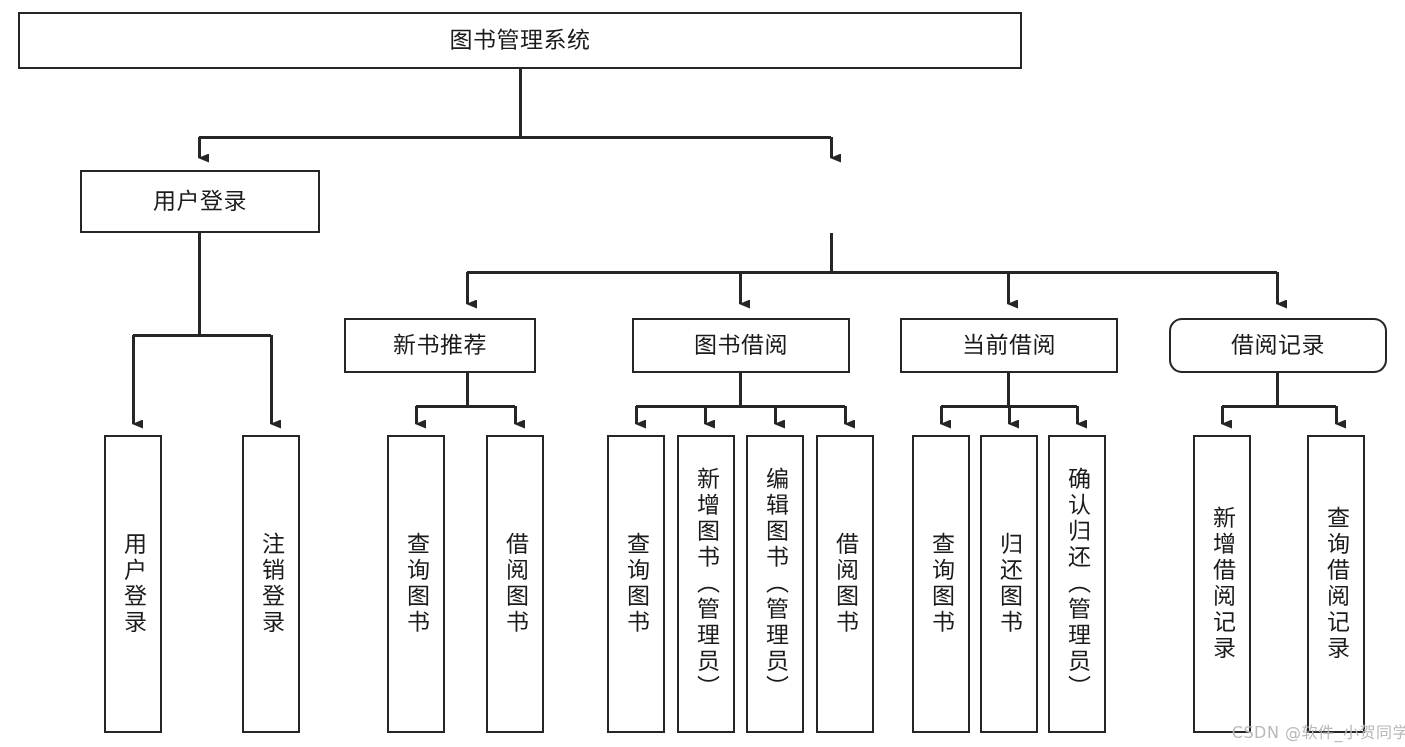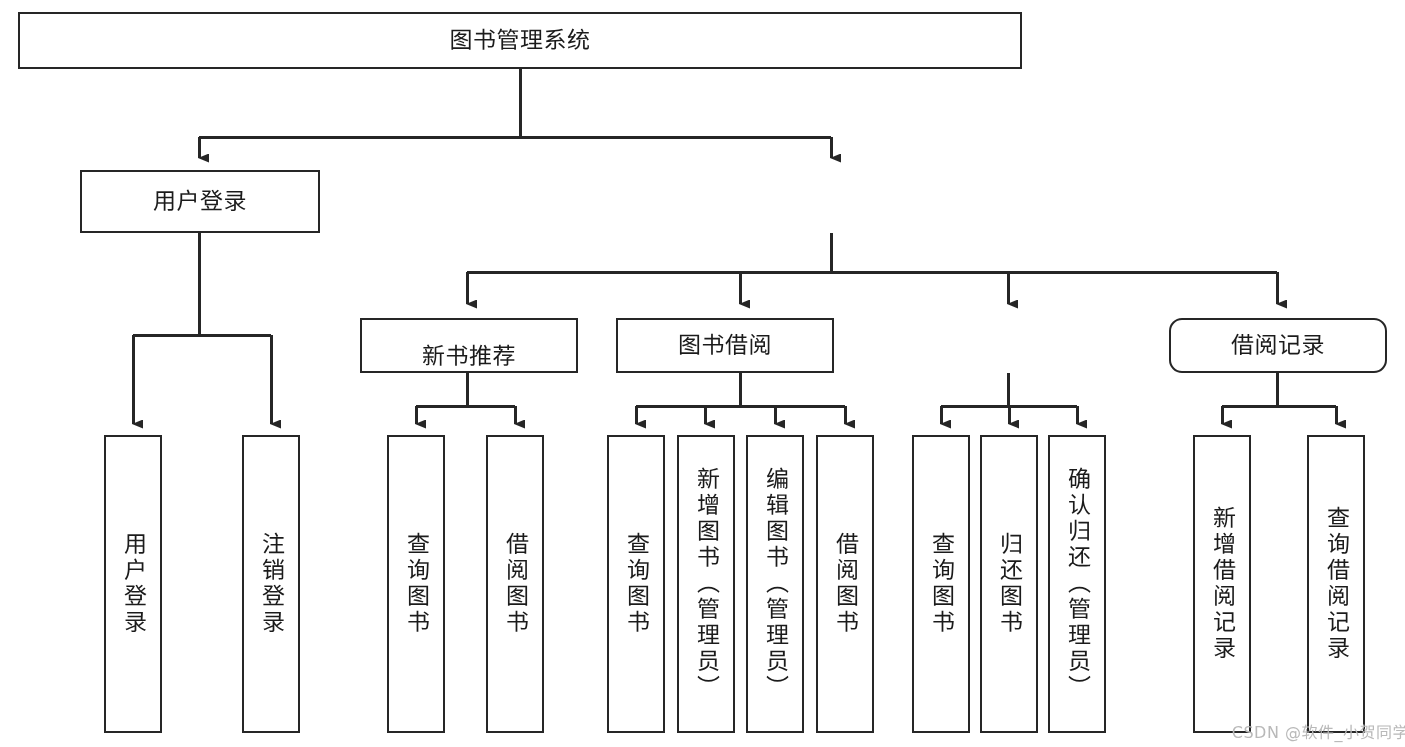--- a/index.html
+++ b/index.html
@@ -125,25 +125,28 @@
   </svg>
 
   <div class="node-box horizontal" style="left:18px; top:12px; width:1004px; height:57px;">
     <span class="node-label">图书管理系统</span>
   </div>
 
   <div class="node-box horizontal" style="left:80px; top:170px; width:240px; height:63px;">
     <span class="node-label">用户登录</span>
   </div>
 
-  <div class="node-box horizontal" style="left:360px; top:318px; width:218px; height:55px;align-items:flex-end;">
+  <div class="node-box horizontal" style="left:344px; top:318px; width:192px; height:55px;">
     <span class="node-label">新书推荐</span>
   </div>
-  <div class="node-box horizontal" style="left:616px; top:318px; width:218px; height:55px;">
+  <div class="node-box horizontal" style="left:632px; top:318px; width:218px; height:55px;">
     <span class="node-label">图书借阅</span>
+  </div>
+  <div class="node-box horizontal" style="left:900px; top:318px; width:218px; height:55px;">
+    <span class="node-label">当前借阅</span>
   </div>
   <div class="node-box horizontal" style="left:1169px; top:318px; width:218px; height:55px;border-radius:13px;">
     <span class="node-label">借阅记录</span>
   </div>
 
   <div class="node-box vertical" style="left:104px; top:435px; width:58px; height:298px;">
     <span class="node-label">用户登录</span>
   </div>
   <div class="node-box vertical" style="left:242px; top:435px; width:58px; height:298px;">
     <span class="node-label">注销登录</span>

